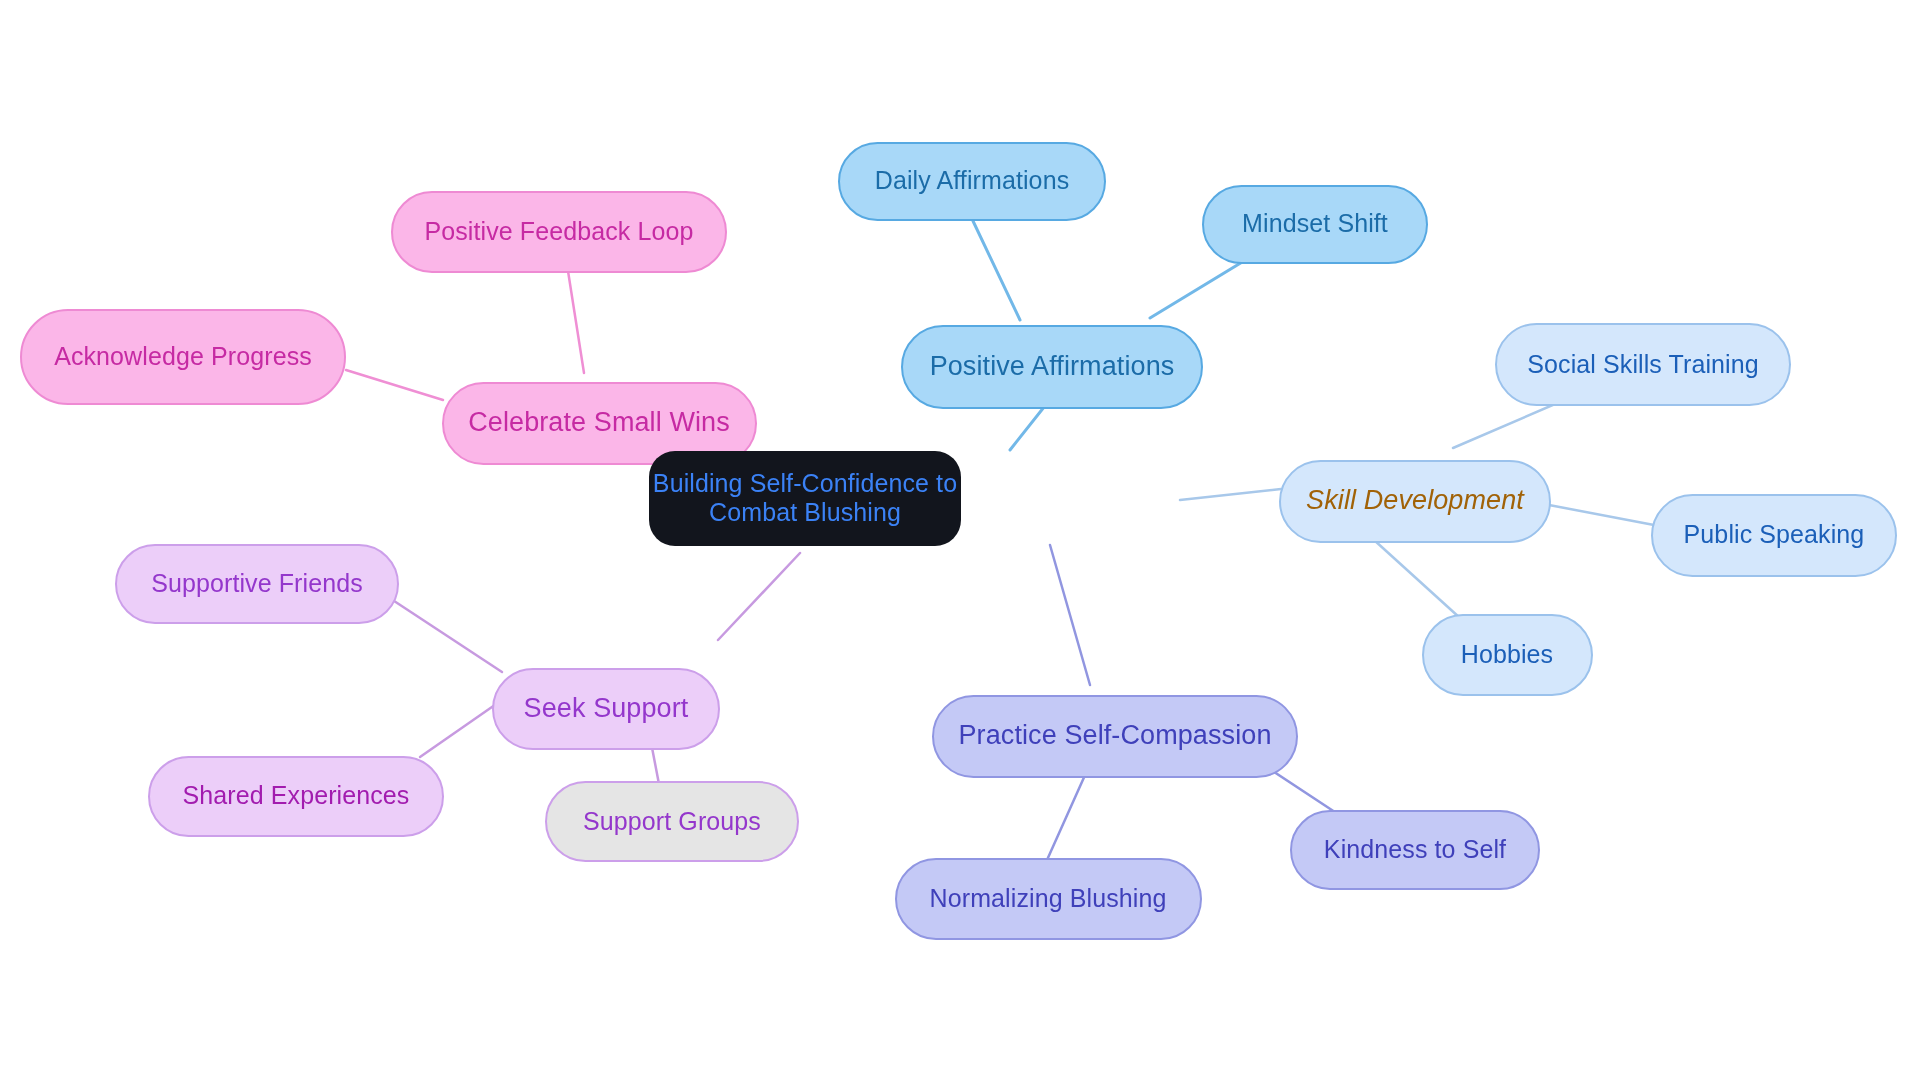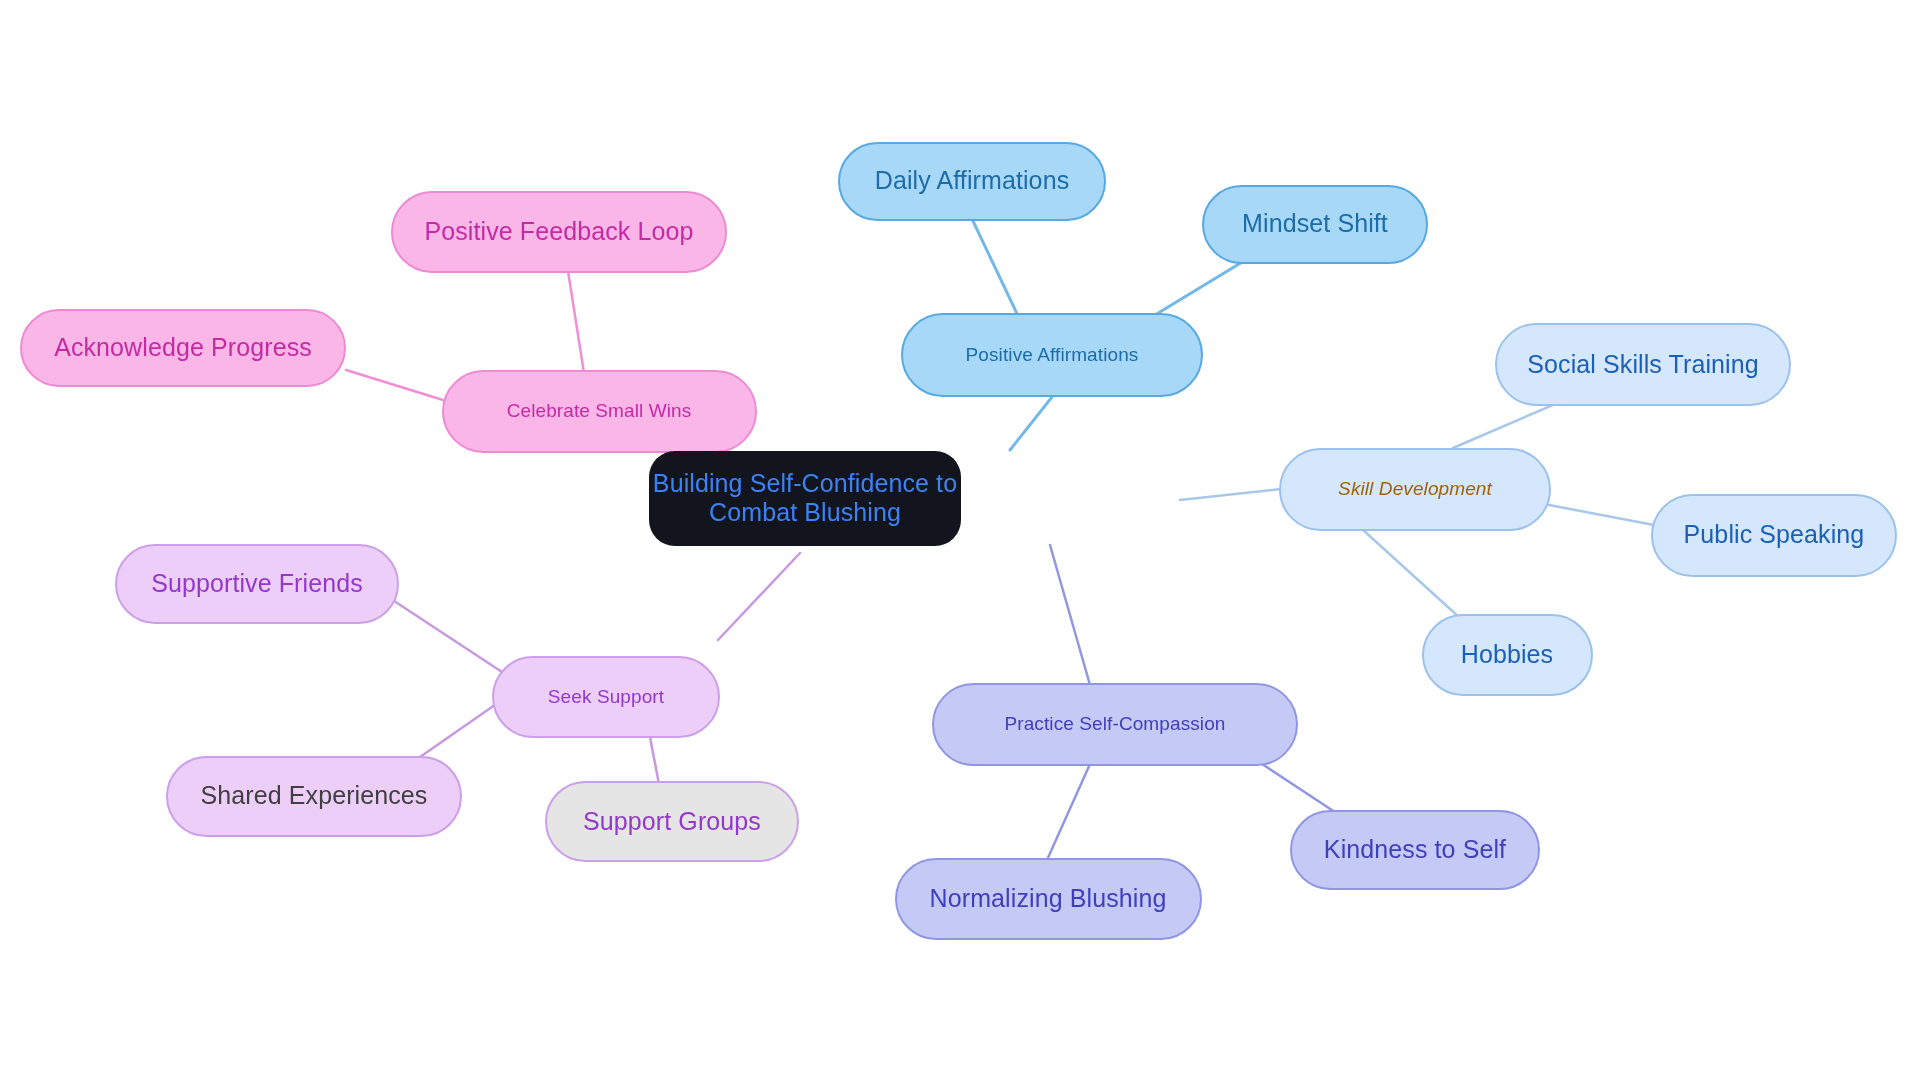--- a/index.html
+++ b/index.html
@@ -47,22 +47,23 @@
   .node-root {
     border-width: 0;
     border-radius: 26px;
     color: #ffffff;
     font-size: 25px;
     background: #12151d;
     z-index: 5;
   }
   .node-branch {
     border-radius: 999px;
-    font-size: 19px;
+    font-size: 27px;
     z-index: 4;
+    margin-top: 12px;
   }
   .node-leaf {
     border-radius: 999px;
     font-size: 25px;
     z-index: 4;
   }
 </style>
 </head>
 <body>
 
@@ -94,19 +95,19 @@
       <div class="node node-leaf" style="left: 1202px; top: 184.5px; width: 226px; height: 79px; background: rgb(168, 216, 248); border-color: rgb(87, 169, 226); color: rgb(27, 108, 168);">Mindset Shift</div>
       <div class="node node-branch" style="left: 1279px; top: 447.5px; width: 272px; height: 83px; background: rgb(212, 231, 252); border-color: rgb(155, 194, 236); color: #a16207; font-style: italic;">Skill Development</div>
       <div class="node node-leaf" style="left: 1495px; top: 323px; width: 296px; height: 83px; background: rgb(212, 231, 252); border-color: rgb(155, 194, 236); color: rgb(27, 95, 184);">Social Skills Training</div>
       <div class="node node-leaf" style="left: 1651px; top: 493.5px; width: 246px; height: 83px; background: rgb(212, 231, 252); border-color: rgb(155, 194, 236); color: rgb(27, 95, 184);">Public Speaking</div>
       <div class="node node-leaf" style="left: 1421.5px; top: 614px; width: 171px; height: 82px; background: rgb(212, 231, 252); border-color: rgb(155, 194, 236); color: rgb(27, 95, 184);">Hobbies</div>
       <div class="node node-branch" style="left: 932px; top: 682.5px; width: 366px; height: 83px; background: rgb(196, 201, 246); border-color: rgb(144, 150, 226); color: rgb(63, 64, 186);">Practice Self-Compassion</div>
       <div class="node node-leaf" style="left: 1290px; top: 810px; width: 250px; height: 80px; background: rgb(196, 201, 246); border-color: rgb(144, 150, 226); color: rgb(63, 64, 186);">Kindness to Self</div>
       <div class="node node-leaf" style="left: 894.5px; top: 858px; width: 307px; height: 82px; background: rgb(196, 201, 246); border-color: rgb(144, 150, 226); color: rgb(63, 64, 186);">Normalizing Blushing</div>
       <div class="node node-branch" style="left: 492px; top: 656px; width: 228px; height: 82px; background: rgb(236, 206, 249); border-color: rgb(204, 159, 234); color: rgb(148, 55, 204);">Seek Support</div>
       <div class="node node-leaf" style="left: 115px; top: 544px; width: 284px; height: 80px; background: rgb(236, 206, 249); border-color: rgb(204, 159, 234); color: rgb(148, 55, 204);">Supportive Friends</div>
-      <div class="node node-leaf" style="left: 166px; top: 755.5px; width: 296px; height: 81px; background: rgb(236, 206, 249); border-color: rgb(204, 159, 234); color: #404040;">Shared Experiences</div>
+      <div class="node node-leaf" style="left: 148px; top: 755.5px; width: 296px; height: 81px; background: rgb(236, 206, 249); border-color: rgb(204, 159, 234); color: #a21caf;">Shared Experiences</div>
       <div class="node node-leaf" style="left: 545px; top: 781px; width: 254px; height: 81px; background: #e5e5e5; border-color: rgb(204, 159, 234); color: rgb(148, 55, 204);">Support Groups</div>
       <div class="node node-branch" style="left: 441.5px; top: 369.5px; width: 315px; height: 83px; background: rgb(251, 182, 232); border-color: rgb(238, 138, 211); color: rgb(198, 42, 163);">Celebrate Small Wins</div>
       <div class="node node-leaf" style="left: 391px; top: 191px; width: 336px; height: 82px; background: rgb(251, 182, 232); border-color: rgb(238, 138, 211); color: rgb(198, 42, 163);">Positive Feedback Loop</div>
-      <div class="node node-leaf" style="left: 20px; top: 309px; width: 326px; height: 78px; background: rgb(251, 182, 232); border-color: rgb(238, 138, 211); color: rgb(198, 42, 163);">Acknowledge Progress</div>
+      <div class="node node-leaf" style="left: 20px; top: 309px; width: 326px; height: 96px; background: rgb(251, 182, 232); border-color: rgb(238, 138, 211); color: rgb(198, 42, 163);">Acknowledge Progress</div>
     </div>
 </div>
 
 </body></html>

